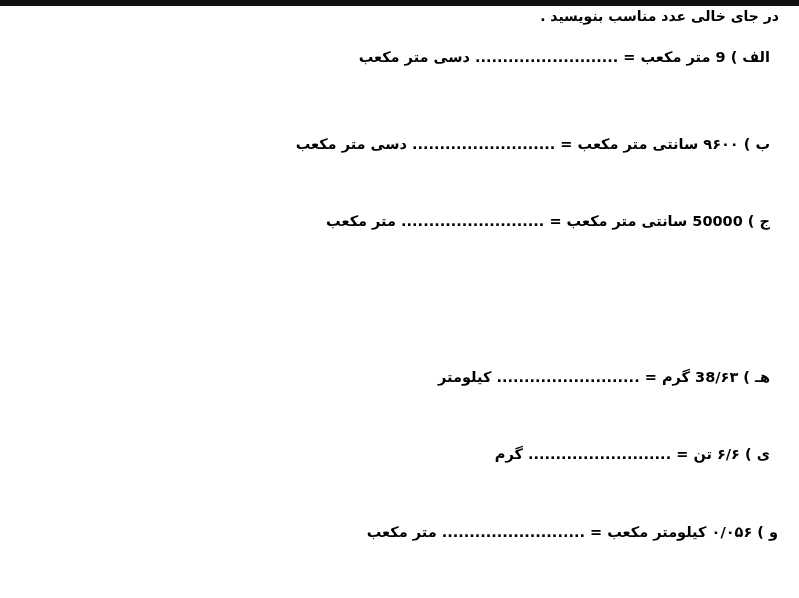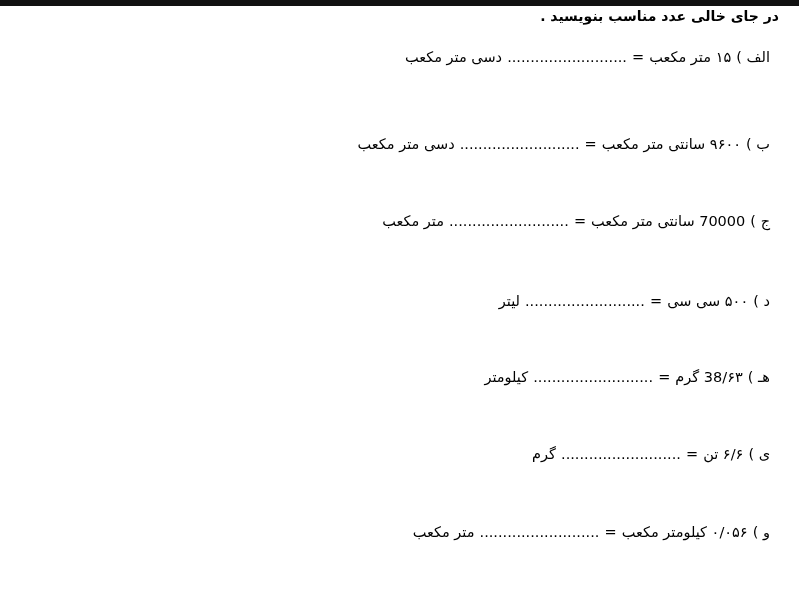--- a/index.html
+++ b/index.html
@@ -67,75 +67,68 @@
     direction: rtl;
   }
 
   
   .q-1 { top: 48px;  padding-right: 29px; }
   .q-2 { top: 135px; padding-right: 29px; }
   .q-3 { top: 212px; padding-right: 29px; }
   .q-4 { top: 292px; padding-right: 29px; }
   .q-5 { top: 368px; padding-right: 29px; }
   .q-6 { top: 445px; padding-right: 29px; padding-left: 32px; }
-  .q-7 { top: 523px; padding-right: 29px; text-align: right; }
+  .q-7 { top: 523px; padding-right: 21px; text-align: right; }
 
   .q-label,
   .q-quantity,
   .q-equals,
   .q-blank,
   .q-unit {
     display: inline;
-    font-weight: normal;
+    font-weight: bold;
   }
 
   .q-blank {
     letter-spacing: 0.5px;
   }
 </style>
 </head>
 <body>
 
 <div class="scan-edge-top"></div>
 
 <div class="sheet">
 
   <div class="worksheet-title">در جای خالی عدد مناسب بنویسید .</div>
 
   <div class="q-row q-1">
     <span class="q-label">الف )</span>
-    <span class="q-quantity">۱۵ متر مکعب</span>
+    <span class="q-quantity">9 متر مکعب</span>
     <span class="q-equals">=</span>
     <span class="q-blank">..........................</span>
     <span class="q-unit">دسی متر مکعب</span>
   </div>
 
   <div class="q-row q-2">
     <span class="q-label">ب )</span>
     <span class="q-quantity">۹۶۰۰ سانتی متر مکعب</span>
     <span class="q-equals">=</span>
     <span class="q-blank">..........................</span>
     <span class="q-unit">دسی متر مکعب</span>
   </div>
 
   <div class="q-row q-3">
     <span class="q-label">ج )</span>
-    <span class="q-quantity">70000 سانتی متر مکعب</span>
+    <span class="q-quantity">50000 سانتی متر مکعب</span>
     <span class="q-equals">=</span>
     <span class="q-blank">..........................</span>
     <span class="q-unit">متر مکعب</span>
   </div>
 
-  <div class="q-row q-4">
-    <span class="q-label">د )</span>
-    <span class="q-quantity">۵۰۰ سی سی</span>
-    <span class="q-equals">=</span>
-    <span class="q-blank">..........................</span>
-    <span class="q-unit">لیتر</span>
-  </div>
 
   <div class="q-row q-5">
     <span class="q-label">هـ )</span>
     <span class="q-quantity">38/۶۳ گرم</span>
     <span class="q-equals">=</span>
     <span class="q-blank">..........................</span>
     <span class="q-unit">کیلومتر</span>
   </div>
 
   <div class="q-row q-6">

